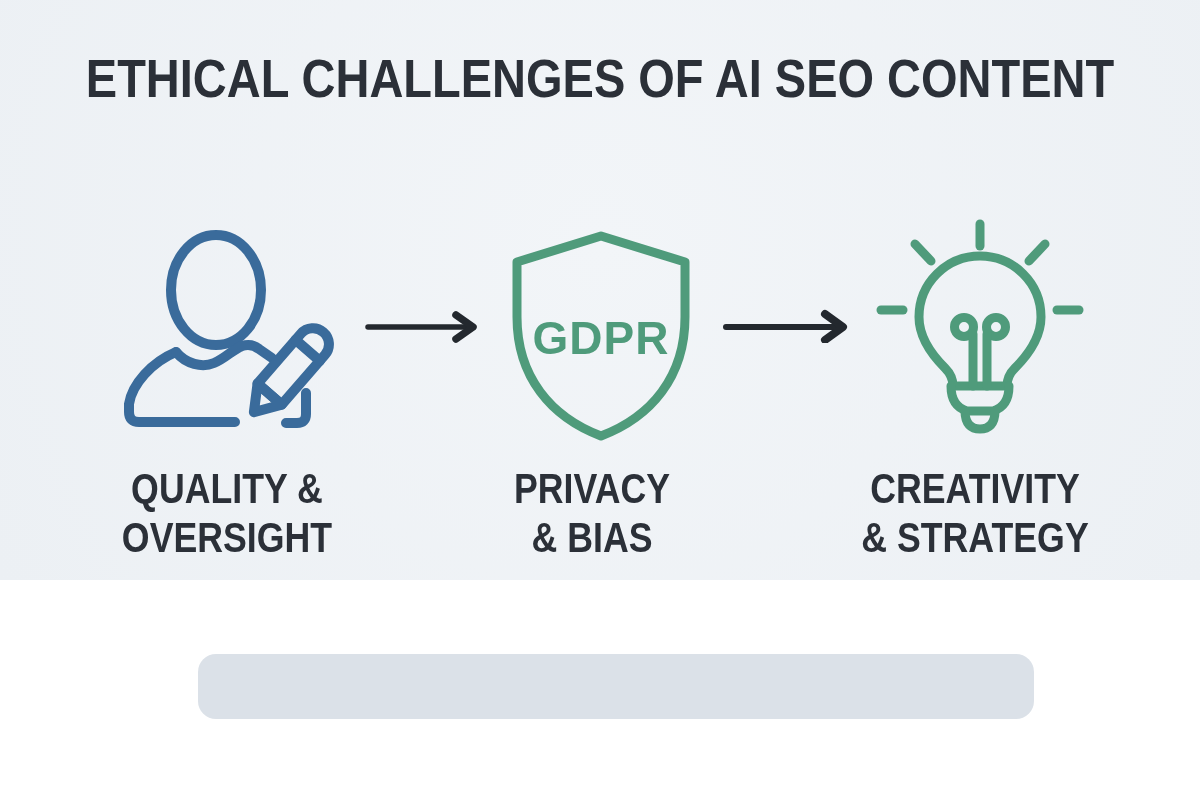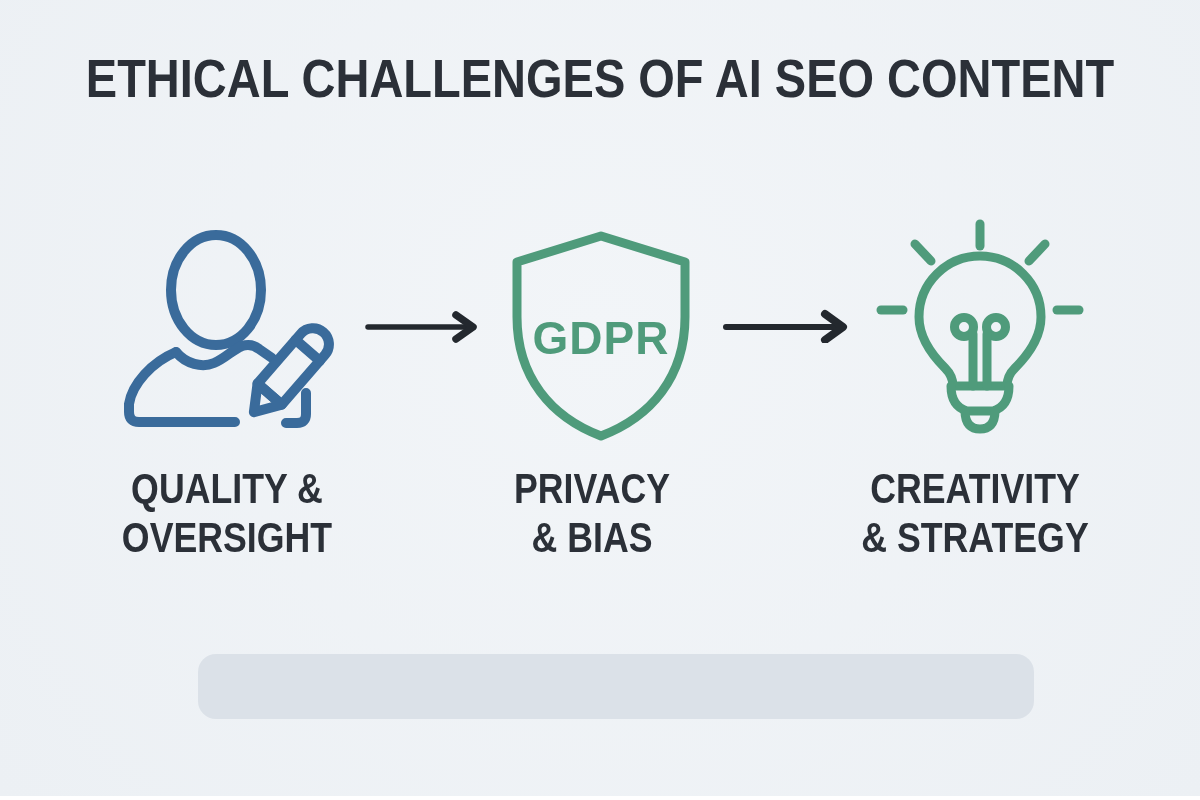--- a/index.html
+++ b/index.html
@@ -13,21 +13,21 @@
   }
   * { margin: 0; padding: 0; box-sizing: border-box; }
   html, body { width: 1200px; height: 800px; }
   body {
     font-family: "Liberation Sans", sans-serif;
     overflow: hidden;
   }
   .canvas {
     position: relative;
     width: 1200px;
-    height: 796px;
+    height: 580px;
     background: radial-gradient(circle at 50% 42%, var(--bg1) 0%, var(--bg2) 100%);
   }
   .title {
     position: absolute;
     left: 0; top: 50px;
     width: 1200px;
     text-align: center;
     font-size: 54px;
     font-weight: 700;
     line-height: 56px;

